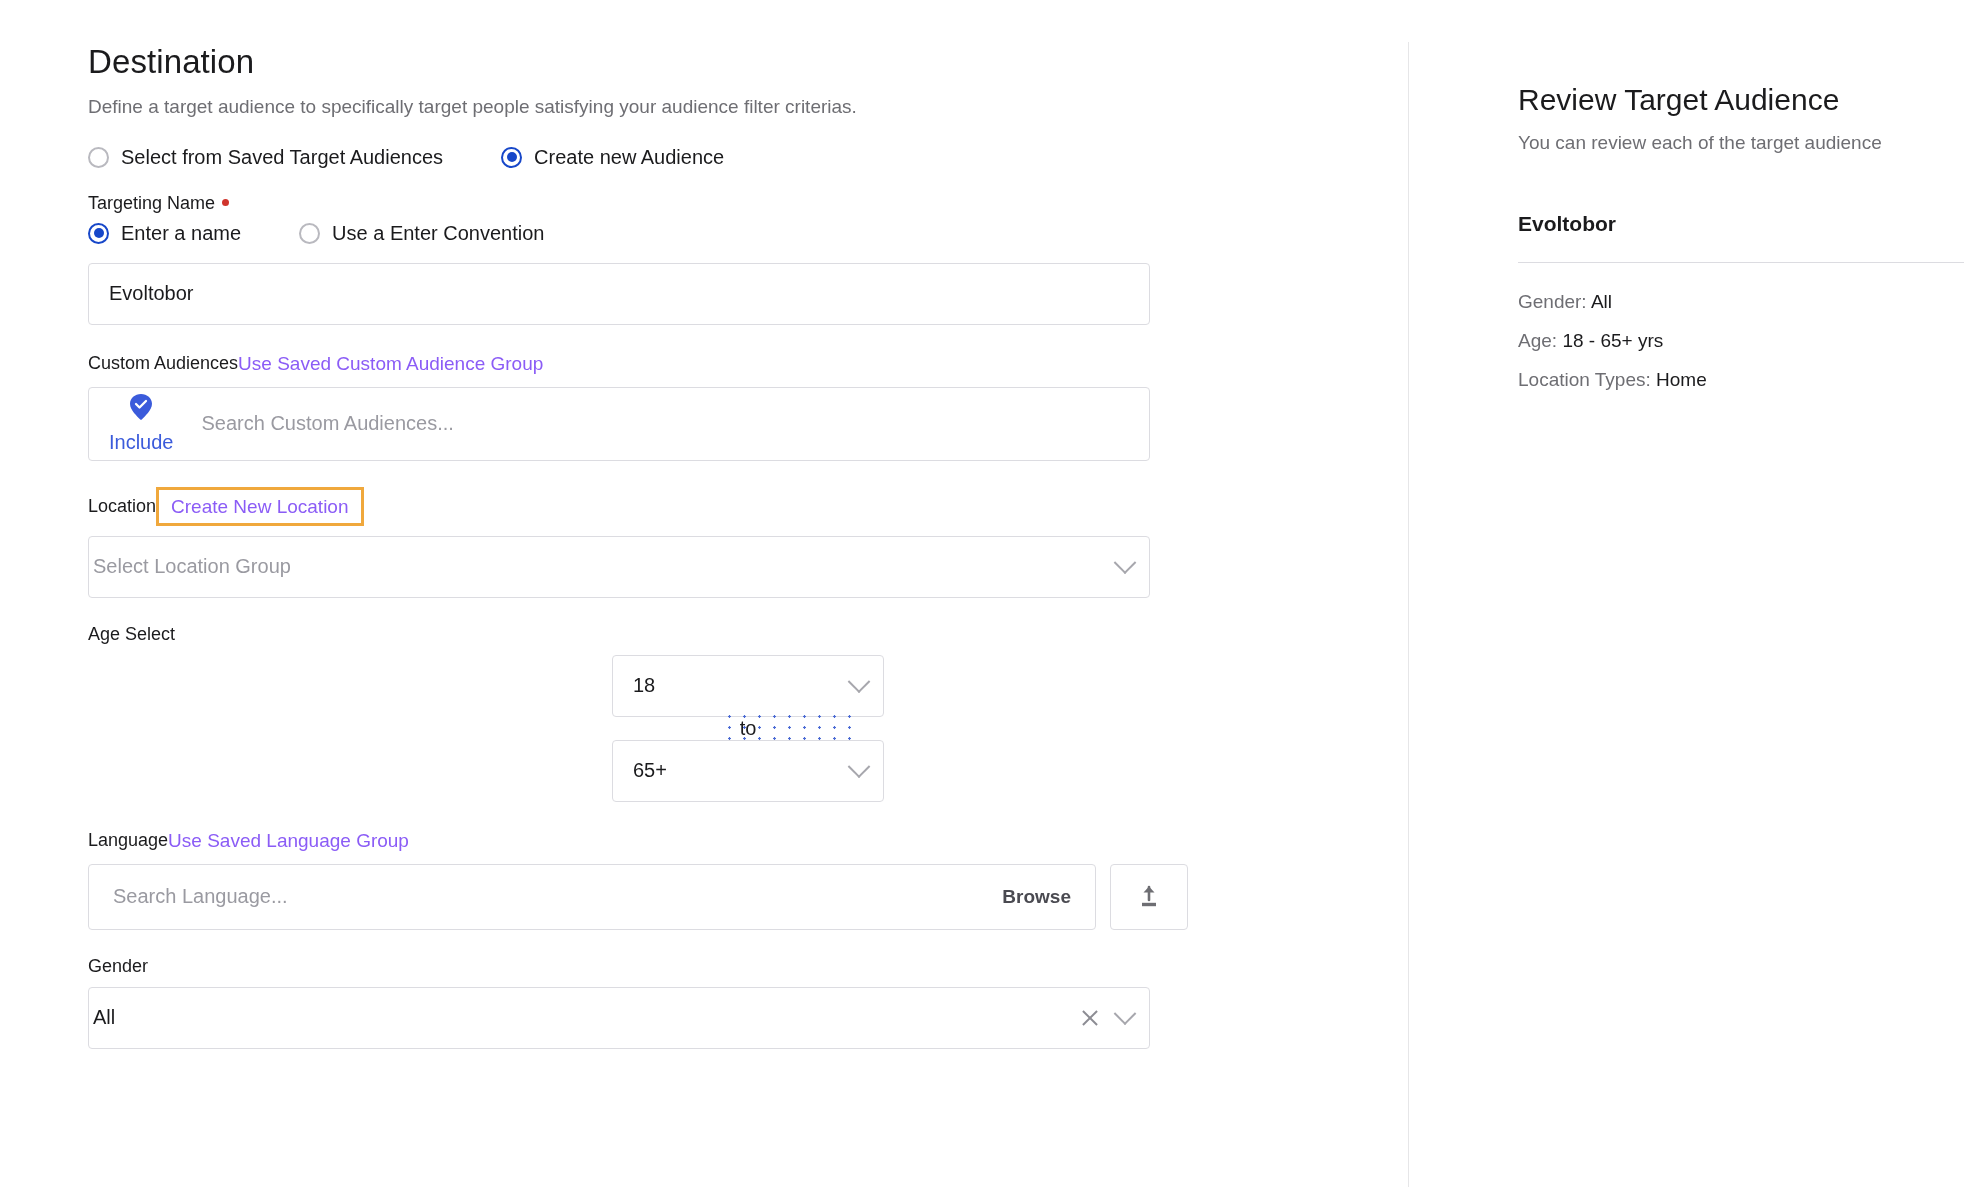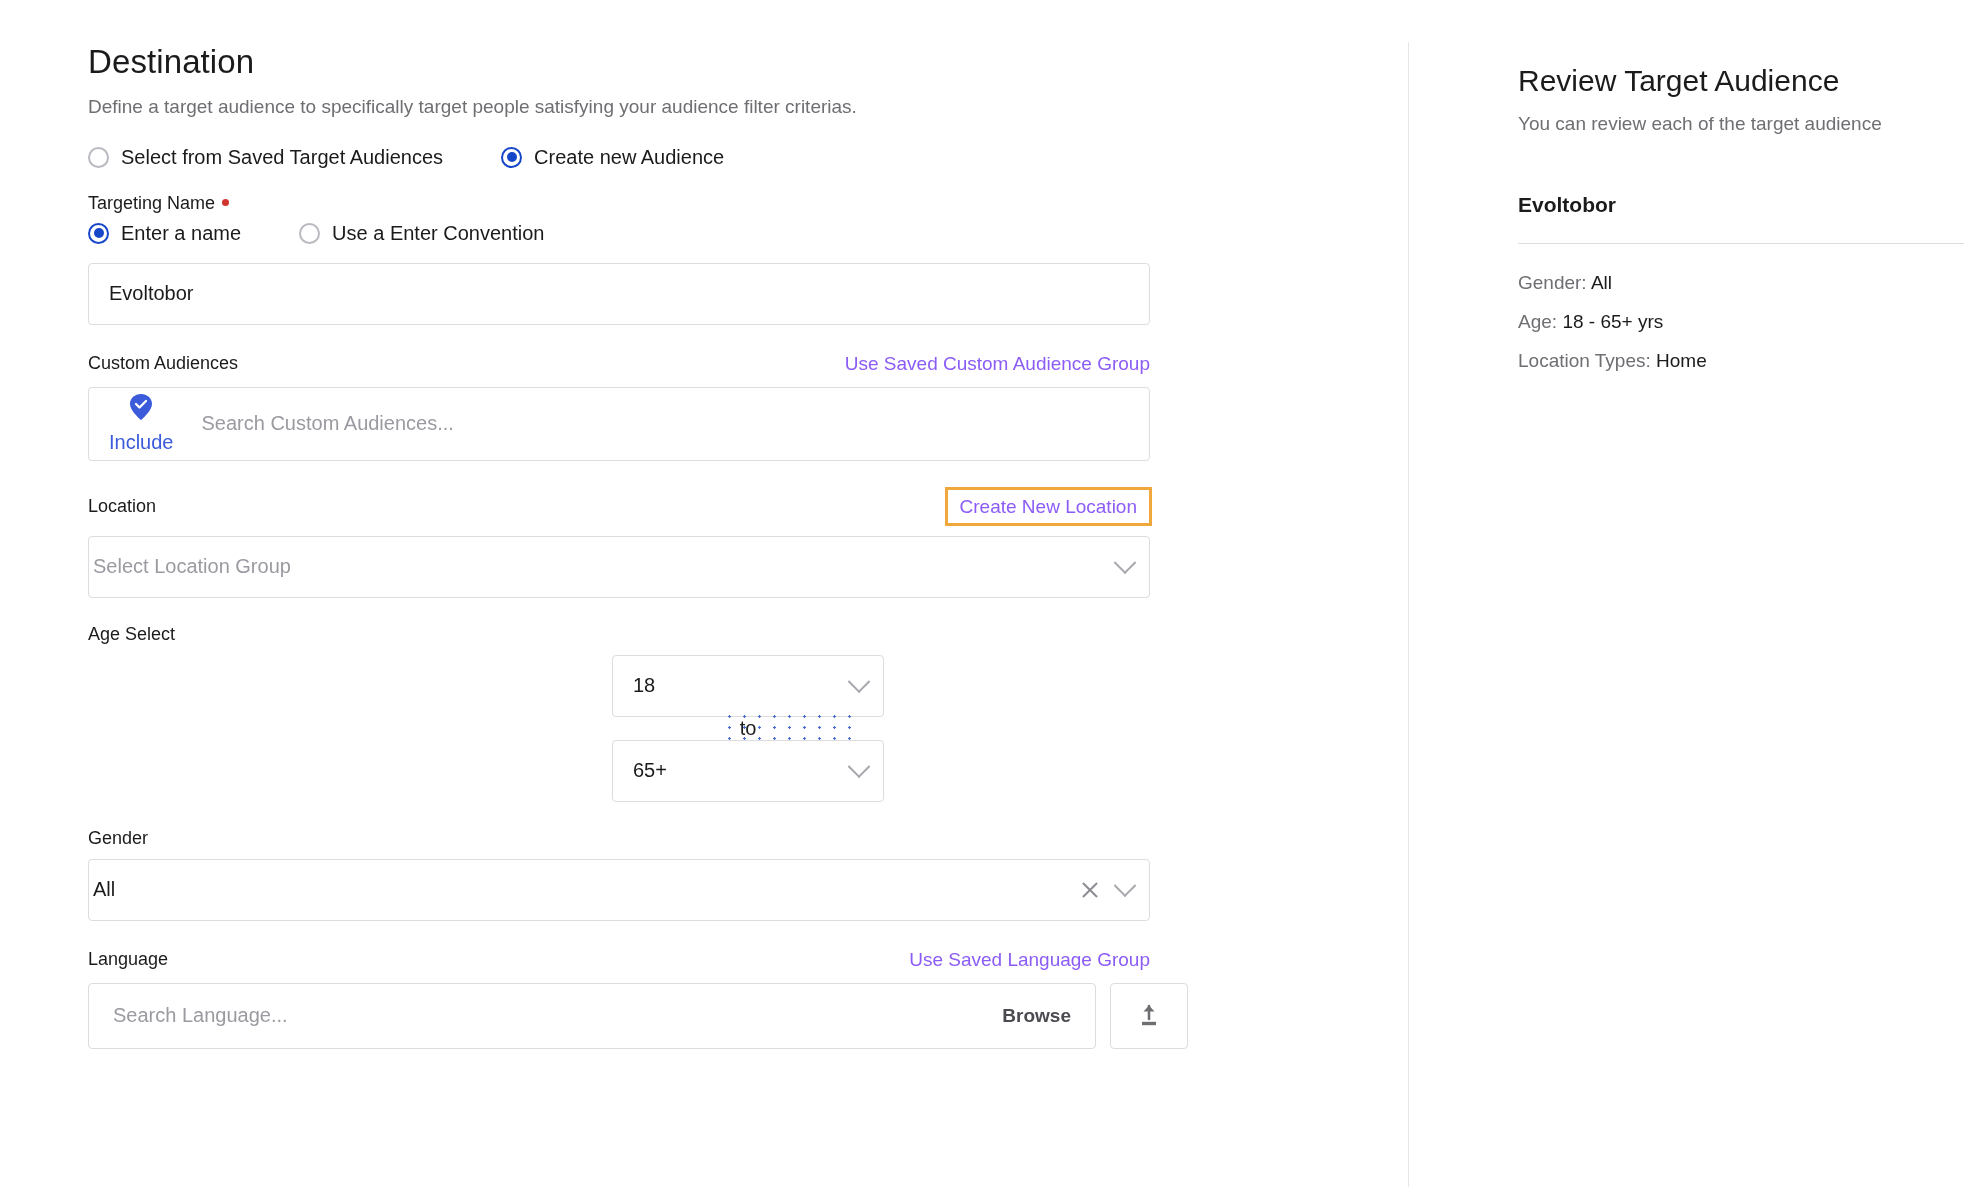--- a/index.html
+++ b/index.html
@@ -78,21 +78,20 @@
     background: #d0342c;
     vertical-align: middle;
     margin-left: 7px;
     position: relative; top: -2px;
   }
 
   .block { margin-bottom: 26px; }
   .label-row {
     display: flex;
     align-items: center;
-    justify-content: space-between;
     width: 1062px;
     margin-bottom: 10px;
     min-height: 26px;
   }
   .link {
     font-size: 19px;
     color: #8b5cf6;
     cursor: pointer;
     white-space: nowrap;
   }
@@ -246,21 +245,21 @@
     align-items: center;
     justify-content: center;
     cursor: pointer;
   }
 
   
   .review-col {
     position: absolute;
     left: 1408px; top: 0;
     width: 556px; height: 1204px;
-    padding: 64px 0 0 110px;
+    padding: 83px 0 0 110px;
     overflow: hidden;
   }
   .review-title {
     font-size: 30px;
     color: #1b1b1d;
     font-weight: 400;
     margin: 0 0 14px 0;
     white-space: nowrap;
     line-height: 1.15;
   }
@@ -372,50 +371,50 @@
           <span class="dot-overlay"></span>
           <div class="age-select">
             <span>65+</span>
             <span class="chev"></span>
           </div>
         </div>
       </div>
     </div>
 
     <div class="block">
-      <div style="margin-bottom:10px;">
-        <span class="field-label">Gender</span>
-      </div>
-      <div class="combo">
-        <span class="val filled">All</span>
-        <span class="xicon"></span>
-        <span class="chev"></span>
-      </div>
-    </div>
-
-    <div class="block">
       <div class="label-row">
         <span class="field-label">Language</span>
         <span class="link">Use Saved Language Group</span>
       </div>
       <div class="lang-row">
         <div class="lang-input">
           <span>Search Language...</span>
           <span class="browse-btn">Browse</span>
         </div>
         <div class="upload-btn">
           <svg width="26" height="26" viewBox="0 0 26 26">
             <path d="M13 3 L13 16" stroke="#6e6e73" stroke-width="2.6" stroke-linecap="round"></path>
             <path d="M13 2.5 L7.5 8.5 L18.5 8.5 Z" fill="#6e6e73"></path>
             <path d="M6 20.5 L20 20.5" stroke="#6e6e73" stroke-width="3.4" stroke-linecap="butt"></path>
           </svg>
         </div>
       </div>
     </div>
 
+    <div class="block">
+      <div style="margin-bottom:10px;">
+        <span class="field-label">Gender</span>
+      </div>
+      <div class="combo">
+        <span class="val filled">All</span>
+        <span class="xicon"></span>
+        <span class="chev"></span>
+      </div>
+    </div>
+
   </div>
 
   <div class="vdivider"></div>
 
   <div class="review-col">
     <h2 class="review-title">Review Target Audience</h2>
     <p class="review-sub">You can review each of the target audience</p>
     <div class="review-name">Evoltobor</div>
     <div class="review-hr"></div>
 

